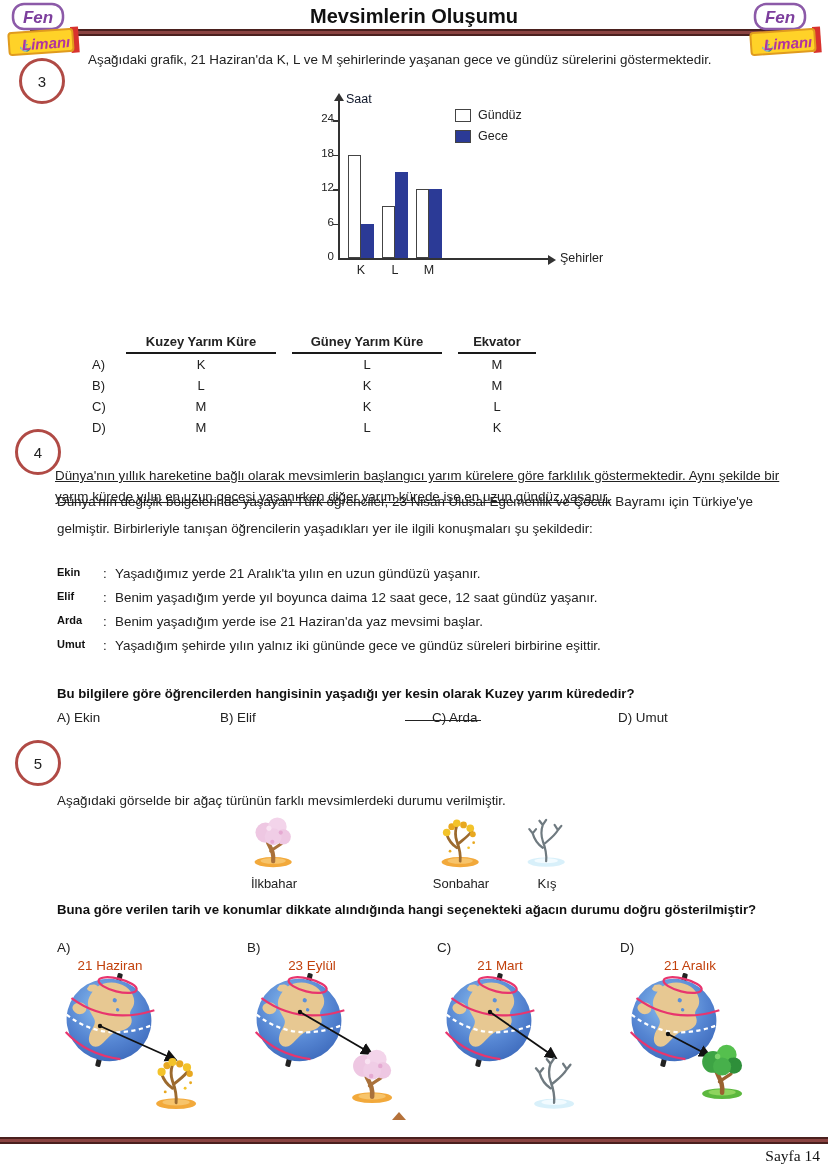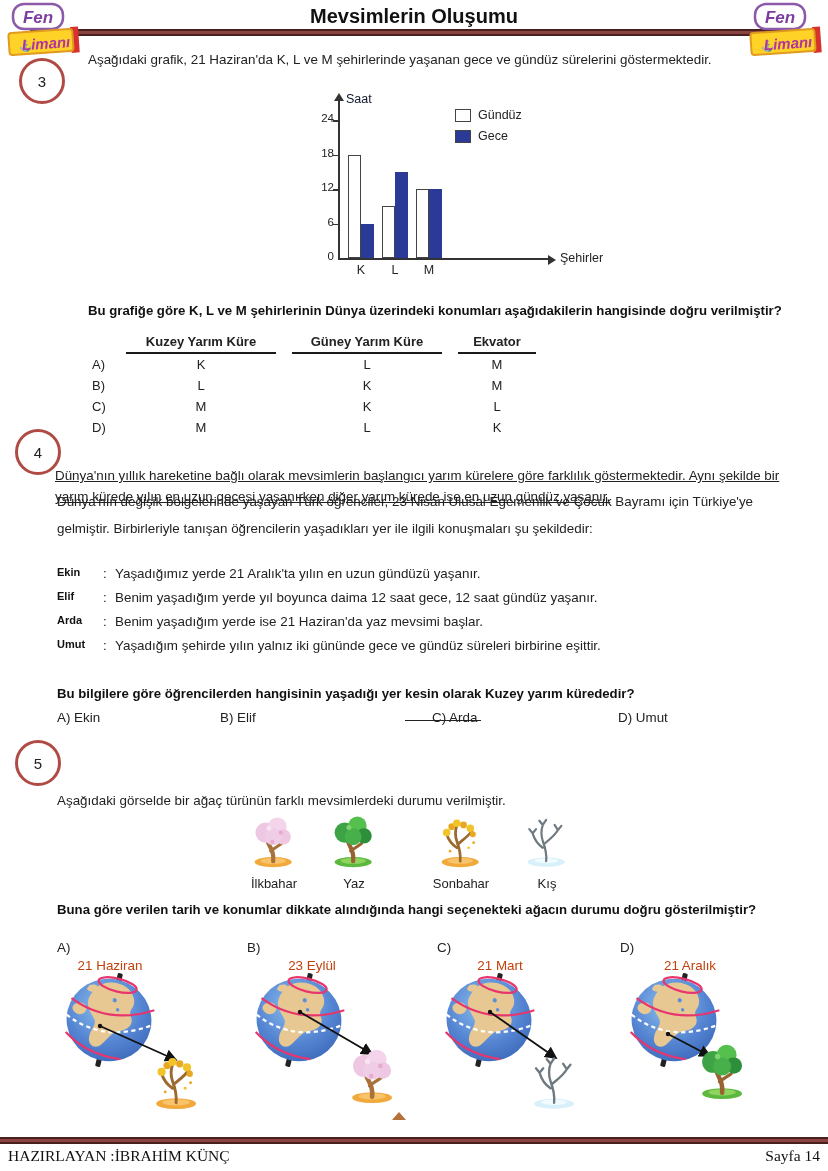--- a/index.html
+++ b/index.html
@@ -209,21 +209,20 @@
       <div class="bar" style="left: 39px; top: 131.5px; height: 34.5px; background: rgb(43, 58, 150);"></div>
       <div class="cat-label" style="left: 26px; top: 171px;">K</div>
       <div class="bar bar-light" style="left: 60px; top: 114.25px; height: 51.75px; background: rgb(255, 255, 255);"></div>
       <div class="bar" style="left: 73px; top: 79.75px; height: 86.25px; background: rgb(43, 58, 150);"></div>
       <div class="cat-label" style="left: 60px; top: 171px;">L</div>
       <div class="bar bar-light" style="left: 94px; top: 97px; height: 69px; background: rgb(255, 255, 255);"></div>
       <div class="bar" style="left: 107px; top: 97px; height: 69px; background: rgb(43, 58, 150);"></div>
       <div class="cat-label" style="left: 94px; top: 171px;">M</div>
     </div>
 
-  <div class="abs bold-q" style="left:88px;top:303px">Bu grafiğe göre K, L ve M şehirlerinin Dünya üzerindeki konumları aşağıdakilerin hangisinde doğru verilmiştir?</div>
 
   <div class="abs q3-table">
     <div class="t-head">
       <span class="t-letter"></span>
       <span class="tc c1">Kuzey Yarım Küre</span>
       <span class="tc c2">Güney Yarım Küre</span>
       <span class="tc c3">Ekvator</span>
     </div>
     <div class="t-row">
       <span class="t-letter">A)</span>
@@ -287,26 +286,20 @@
 
   <div class="abs qcircle" style="left:15px;top:740px">5</div>
   <div class="abs txt" style="left:57px;top:793px">Aşağıdaki görselde bir ağaç türünün farklı mevsimlerdeki durumu verilmiştir.</div>
 
   <div class="abs tree-item" style="left:229px;top:814px">
     <svg width="54" height="54">
         <use href="#tree-spring"></use>
       </svg>
     <div class="season-label">İlkbahar</div>
   </div>
-  <div class="abs tree-item" style="left:309px;top:814px">
-    <svg width="54" height="54">
-        <use href="#tree-summer"></use>
-      </svg>
-    <div class="season-label">Yaz</div>
-  </div>
   <div class="abs tree-item" style="left:502px;top:814px">
     <svg width="54" height="54">
         <use href="#tree-winter"></use>
       </svg>
     <div class="season-label">Kış</div>
   </div>
   <div class="abs tree-item" style="left:416px;top:814px">
     <svg width="54" height="54">
         <use href="#tree-autumn"></use>
       </svg>
@@ -362,16 +355,15 @@
     </svg>
   <svg class="abs opt-arrow" style="left:664px;top:1030px" width="56" height="34">
     <circle cx="4" cy="4" r="2.2" fill="#111"></circle>
       <line x1="4" y1="4" x2="46" y2="26" stroke="#111" stroke-width="1.8" marker-end="url(#ah)"></line>
   </svg>
   <svg class="abs" style="left:694px;top:1042px" width="58" height="58">
       <use href="#tree-summer"></use>
     </svg>
 
   <div class="abs footer-rule"></div>
-  <div class="abs footer-text f-left">HAZIRLAYAN :İBRAHİM KÜNÇ</div>
   <div class="abs footer-text f-right">Sayfa 14</div>
 
 </div>
 
 </body></html>

